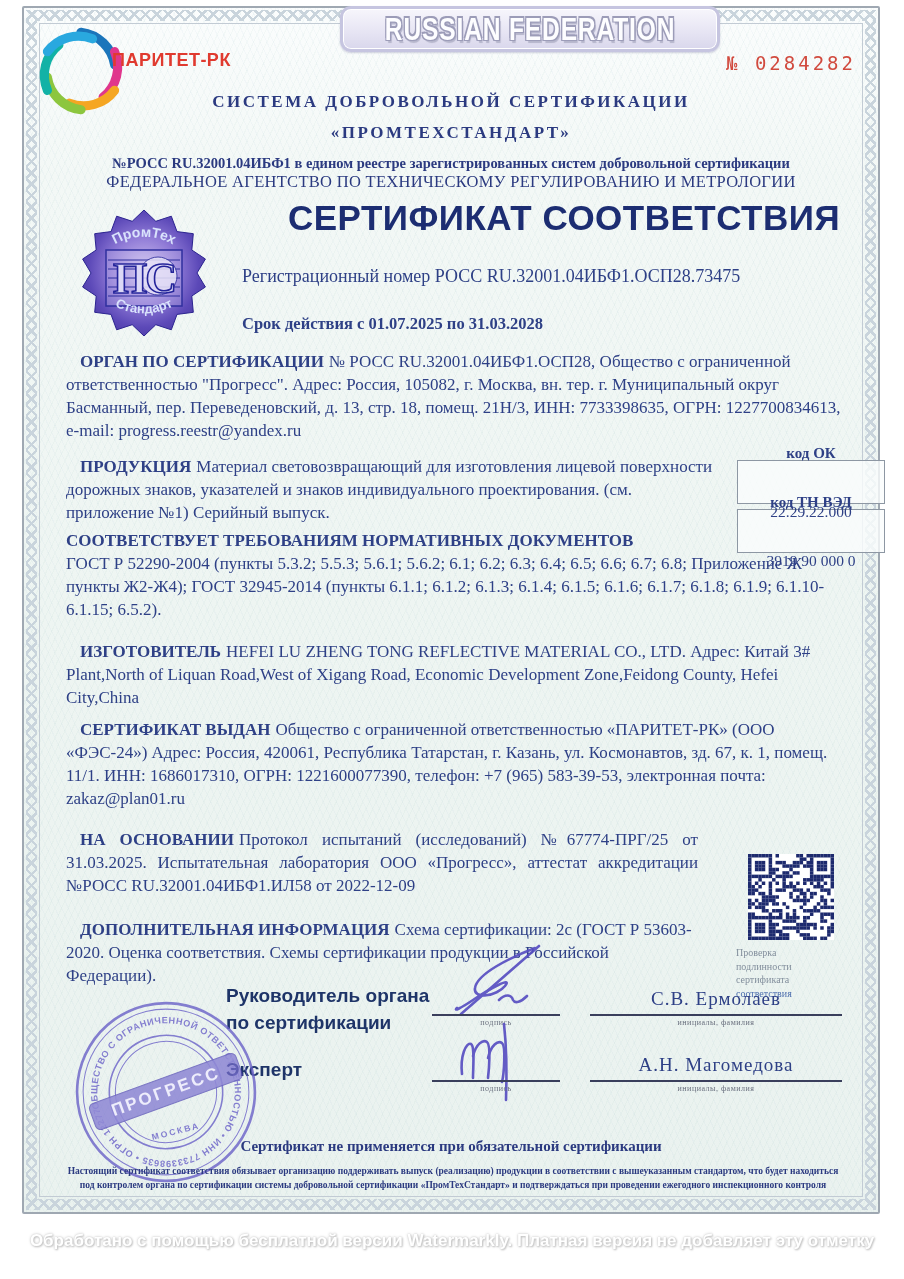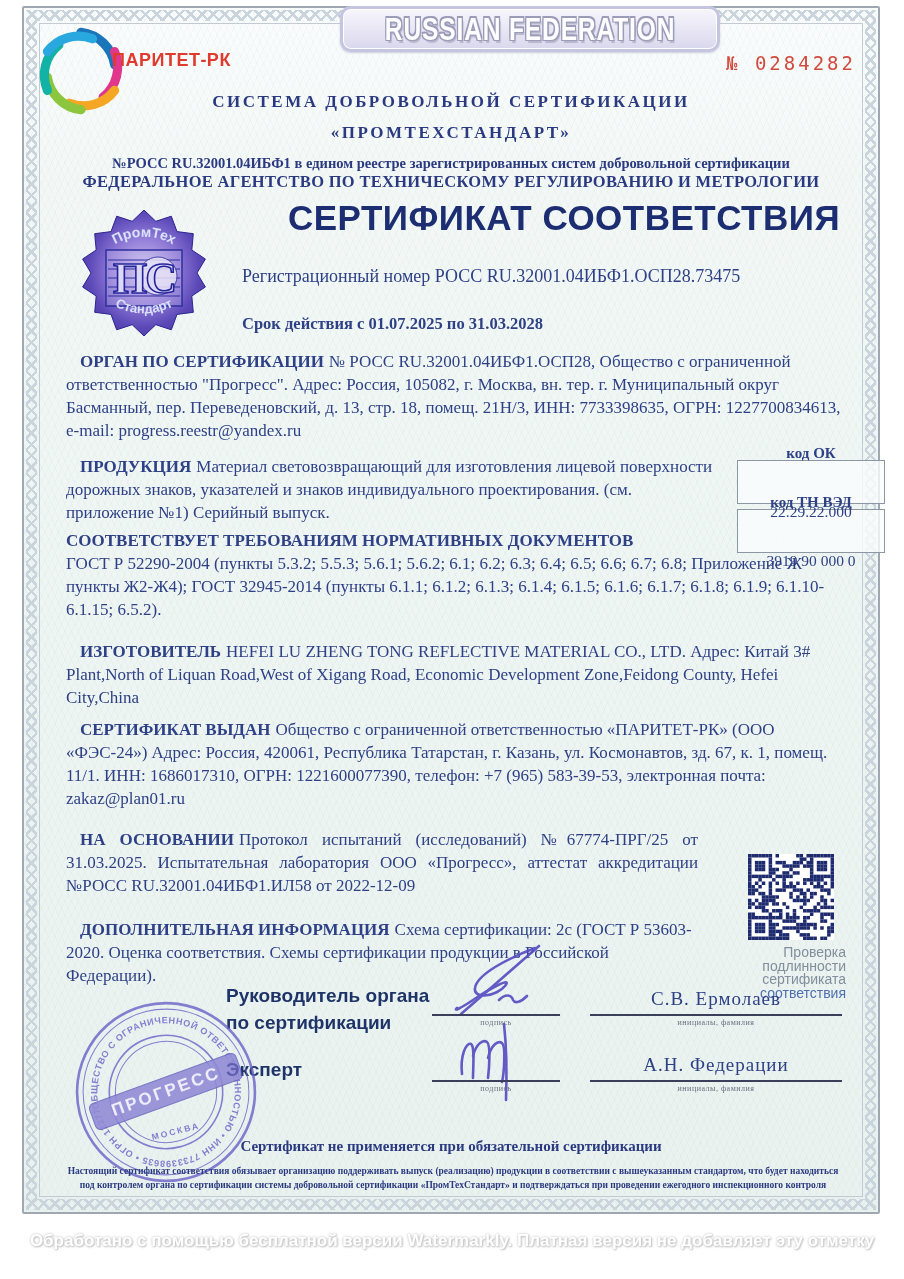--- a/index.html
+++ b/index.html
@@ -40,39 +40,39 @@
     font-family:"Liberation Sans",sans-serif;font-weight:bold;font-size:30px;
     letter-spacing:1px;transform:scaleX(.82) scaleY(1.05);color:#fdfdff;white-space:nowrap;
     text-shadow:-1.5px -1.5px 0 #9c9cb8,1.5px -1.5px 0 #9c9cb8,-1.5px 1.5px 0 #9c9cb8,1.5px 1.5px 0 #9c9cb8,2px 3px 1px #b6b6cc;
   }
   .logo-text{font-family:"Liberation Sans",sans-serif;font-weight:bold;font-size:18px;
     color:#e03a2f;letter-spacing:.5px;}
   .cert-no{font-family:"DejaVu Sans Mono",monospace;font-size:19px;color:#d14a3e;
     letter-spacing:3px;text-align:right;}
   .h-sys{width:100%;text-align:center;font-weight:bold;font-size:17px;letter-spacing:2.5px;color:#2b3a80;}
   .h-reg{width:100%;text-align:center;font-weight:bold;font-size:14.5px;color:#2b3a80;}
-  .h-agency{width:100%;text-align:center;font-weight:bold;font-size:16.5px;color:#2b3a80;letter-spacing:.3px;}
+  .h-agency{width:100%;text-align:center;font-weight:normal;font-size:16.5px;color:#2b3a80;letter-spacing:.3px;}
   .title{font-family:"Liberation Sans",sans-serif;font-weight:bold;font-size:35px;
     color:#1c2d72;text-align:center;letter-spacing:.5px;}
   .line18{font-size:18px;color:#2e4086;}
   .para{font-size:17px;line-height:23px;color:#2e4086;}
   .para .lbl{font-weight:bold;margin-right:5px;margin-left:14px;}
   .just{text-align:justify;}
   .codebox{width:148px;height:44px;border:1px solid #8d97a3;box-sizing:border-box;
     background:rgba(250,253,252,.8);text-align:center;color:#2e4086;margin-bottom:5px;
     display:flex;flex-direction:column;justify-content:center;line-height:19px;gap:39px;}
   .codebox .cb-l{font-weight:bold;font-size:15px;}
   .codebox .cb-v{font-size:15.5px;}
   .role{font-family:"Liberation Sans",sans-serif;font-weight:bold;font-size:19px;
     color:#1e3468;line-height:27px;}
   .sig-line{position:absolute;height:1.5px;background:#3a3f5c;}
   .sig-cap{position:absolute;text-align:center;font-size:8px;color:#676d7c;letter-spacing:.5px;}
   .sig-name{position:absolute;text-align:center;font-size:19px;color:#2e4086;letter-spacing:1px;}
-  .qr-cap{position:absolute;width:110px;text-align:right;
-    font-family:Liberation Sans, sans-serif;font-size:14px;line-height:13.5px;color:#828e9c;}
+  .qr-cap{position:absolute;width:110px;text-align:left;
+    font-family:Liberation Serif, serif;font-size:10px;line-height:13.5px;color:#828e9c;}
   .qr-cap .blue{color:#4d6fae;}
   .restriction{width:100%;text-align:center;font-weight:bold;font-size:15px;color:#2b3a80;}
   .fineprint{width:100%;text-align:center;font-weight:bold;font-size:9.5px;line-height:14px;color:#2b3a80;}
   .watermark{
     position:absolute;top:1231px;left:0;width:100%;text-align:center;
     font-family:"Liberation Sans",sans-serif;font-weight:bold;font-size:17px;color:#ffffff;
     text-shadow:0 0 1px #d2d2d2,0 0 3px #c8c8c8,1px 1px 2px #bdbdbd;
   }
   .stamp{opacity:.8;transform:rotate(-14deg);}
 </style>
@@ -542,21 +542,21 @@
   <svg class="abs" style="left:428px;top:1004px;" width="90" height="94" viewBox="0 0 90 94">
     <g fill="none" stroke="#584fc2" stroke-width="2.6" stroke-linecap="round" opacity=".92">
       <path d="M10,62 C8,44 14,30 19,32 C23,34 21,56 21,66"></path>
       <path d="M21,44 C24,32 31,27 35,30 C39,33 37,58 36,66"></path>
       <path d="M36,46 C39,33 46,28 50,31 C54,34 52,62 50,70"></path>
       <path d="M52,12 C54,30 55,60 54,88"></path>
     </g>
   </svg>
   <div class="sig-line" style="left:408px;top:1072px;width:128px;"></div>
   <div class="sig-cap" style="left:408px;top:1076px;width:128px;">подпись</div>
-  <div class="sig-name" style="left:566px;top:1046px;width:252px;">А.Н. Федерации</div>
+  <div class="sig-name" style="left:566px;top:1046px;width:252px;">А.Н. Магомедова</div>
   <div class="sig-line" style="left:566px;top:1072px;width:252px;"></div>
   <div class="sig-cap" style="left:566px;top:1076px;width:252px;">инициалы, фамилия</div>
 
   <svg class="abs stamp" style="left:46px;top:988px;" width="192" height="192" viewBox="0 0 190 190">
     <defs>
       <path id="stampRing" d="M95,95 m-68,0 a68,68 0 1 1 136,0 a68,68 0 1 1 -136,0"></path>
     </defs>
     <g stroke="#6a61c8" fill="none">
       <circle cx="95" cy="95" r="88" stroke-width="2.6"></circle>
       <circle cx="95" cy="95" r="82" stroke-width="1"></circle>

